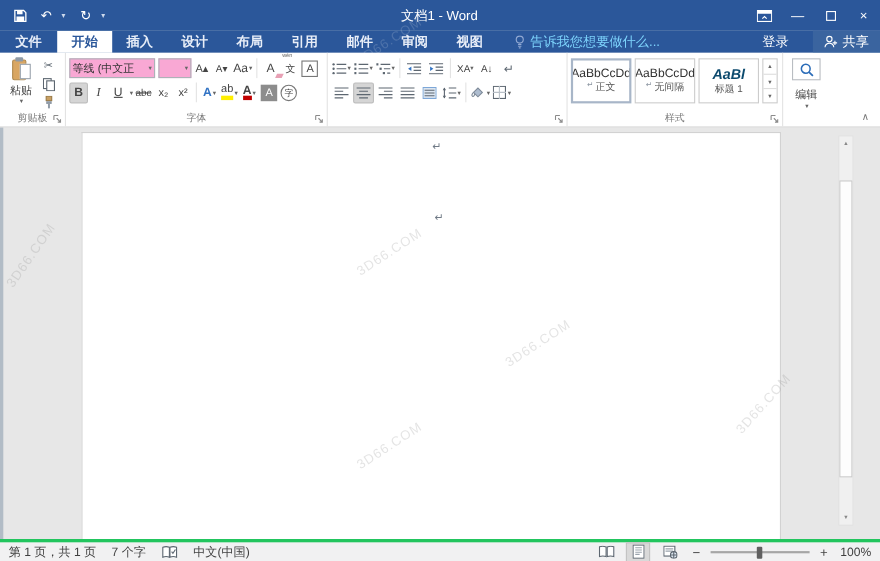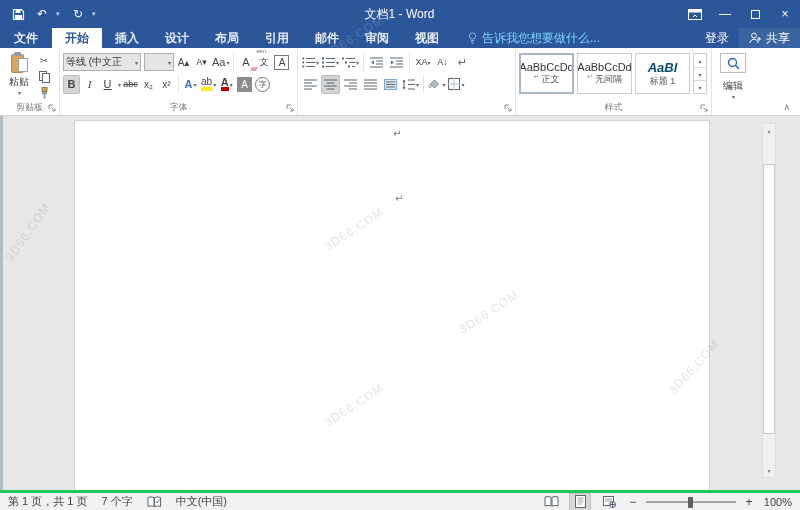--- a/index.html
+++ b/index.html
@@ -17,21 +17,21 @@
   .maxbox { width:9px; height:9px; border:1px solid #fff; display:inline-block; }
 
   
   .tabrow { height:20px; background:#2b579a; display:flex; align-items:stretch; font-size:12px; }
   .tab { padding:0 13px; color:#e8eef8; display:flex; align-items:center;font-weight:bold; }
   .tab.file { padding:0 14px; }
   .tab.active { background:#fff; color:#2b579a; }
   .tellme { display:flex; align-items:center; gap:5px; margin-left:16px; color:#7dd3fc; }
   .tab-right { margin-left:auto; display:flex; align-items:center; }
   .signin { color:#fff; padding:0 10px; }
-  .share { display:flex; align-items:center; gap:4px; color:#fff; background:#3a649f; padding:0 10px; height:100%; }
+  .share { display:flex; align-items:center; gap:4px; color:#fff; background:#3a649f; padding:0 10px; height:100%;margin-left:12px; }
 
   
   .ribbon { height:68px; background:#fff; border-bottom:1px solid #cfcfcf; display:flex; position:relative; }
   .rgroup { position:relative; border-right:1px solid #e3e3e3; padding:3px 3px 14px 3px; display:flex; flex-direction:column; }
   .glabel { position:absolute; bottom:1px; left:0; right:0; text-align:center; font-size:9px; color:#7a7a7a; }
   .launcher { position:absolute; right:2px; bottom:2px; width:9px; height:9px; }
   .rrow { display:flex; align-items:center; height:22px; gap:1px; }
   .rbtn { min-width:17px; height:19px; display:flex; align-items:center; justify-content:center; font-size:11px; color:#444; padding:0 1px; border-radius:2px; }
   .rbtn.sel { background:#d5d5d5; border:1px solid #bdbdbd; }
   .caret { font-size:6px; color:#666; margin-left:1px; }
@@ -43,21 +43,21 @@
   .paste-btn { width:32px; display:flex; flex-direction:column; align-items:center; font-size:10px; color:#444; }
   .clipboard-ic { position:relative; width:16px; height:21px; margin:2px 0 1px 0; }
   .clip-board { position:absolute; left:0; top:1px; width:13px; height:19px; background:#d9a662; border:1px solid #b08a50; border-radius:2px; }
   .clip-tab { position:absolute; left:3px; top:-1px; width:7px; height:4px; background:#8f9aa6; border-radius:1px; }
   .clip-page { position:absolute; left:7px; top:5px; width:10px; height:14px; background:#fff; border:1px solid #9aa3ad; }
   .mini-col { display:flex; flex-direction:column; justify-content:flex-start; gap:1px; padding-top:2px; }
   .mini-btn { width:18px; height:15px; display:flex; align-items:center; justify-content:center; font-size:10px; color:#5c6670; }
 
   
   .g-font { width:238px; }
-  .combo { border:1px solid #adb2b8; background:#e5e5e5; height:18px; display:flex; align-items:center; font-size:10px; color:#333; padding:0 2px; }
+  .combo { border:1px solid #adb2b8; background:#f9a8d4; height:18px; display:flex; align-items:center; font-size:10px; color:#333; padding:0 2px; }
   .combo .caret { margin-left:auto; }
   .fname { width:78px; }
   .fsize { width:30px; margin-left:2px; }
   .b-bold { font-weight:bold; }
   .b-italic { font-style:italic; font-family:"Liberation Serif","DejaVu Serif",serif; }
   .b-underline { text-decoration:underline; }
   .b-strike { text-decoration:line-through; font-size:9px; }
   .fx-a { color:#3273c4; font-weight:bold; }
   .hl { border-bottom:4px solid #ffef00; line-height:10px; font-size:10px; }
   .fc { border-bottom:4px solid #c00000; line-height:10px; font-weight:bold; }

